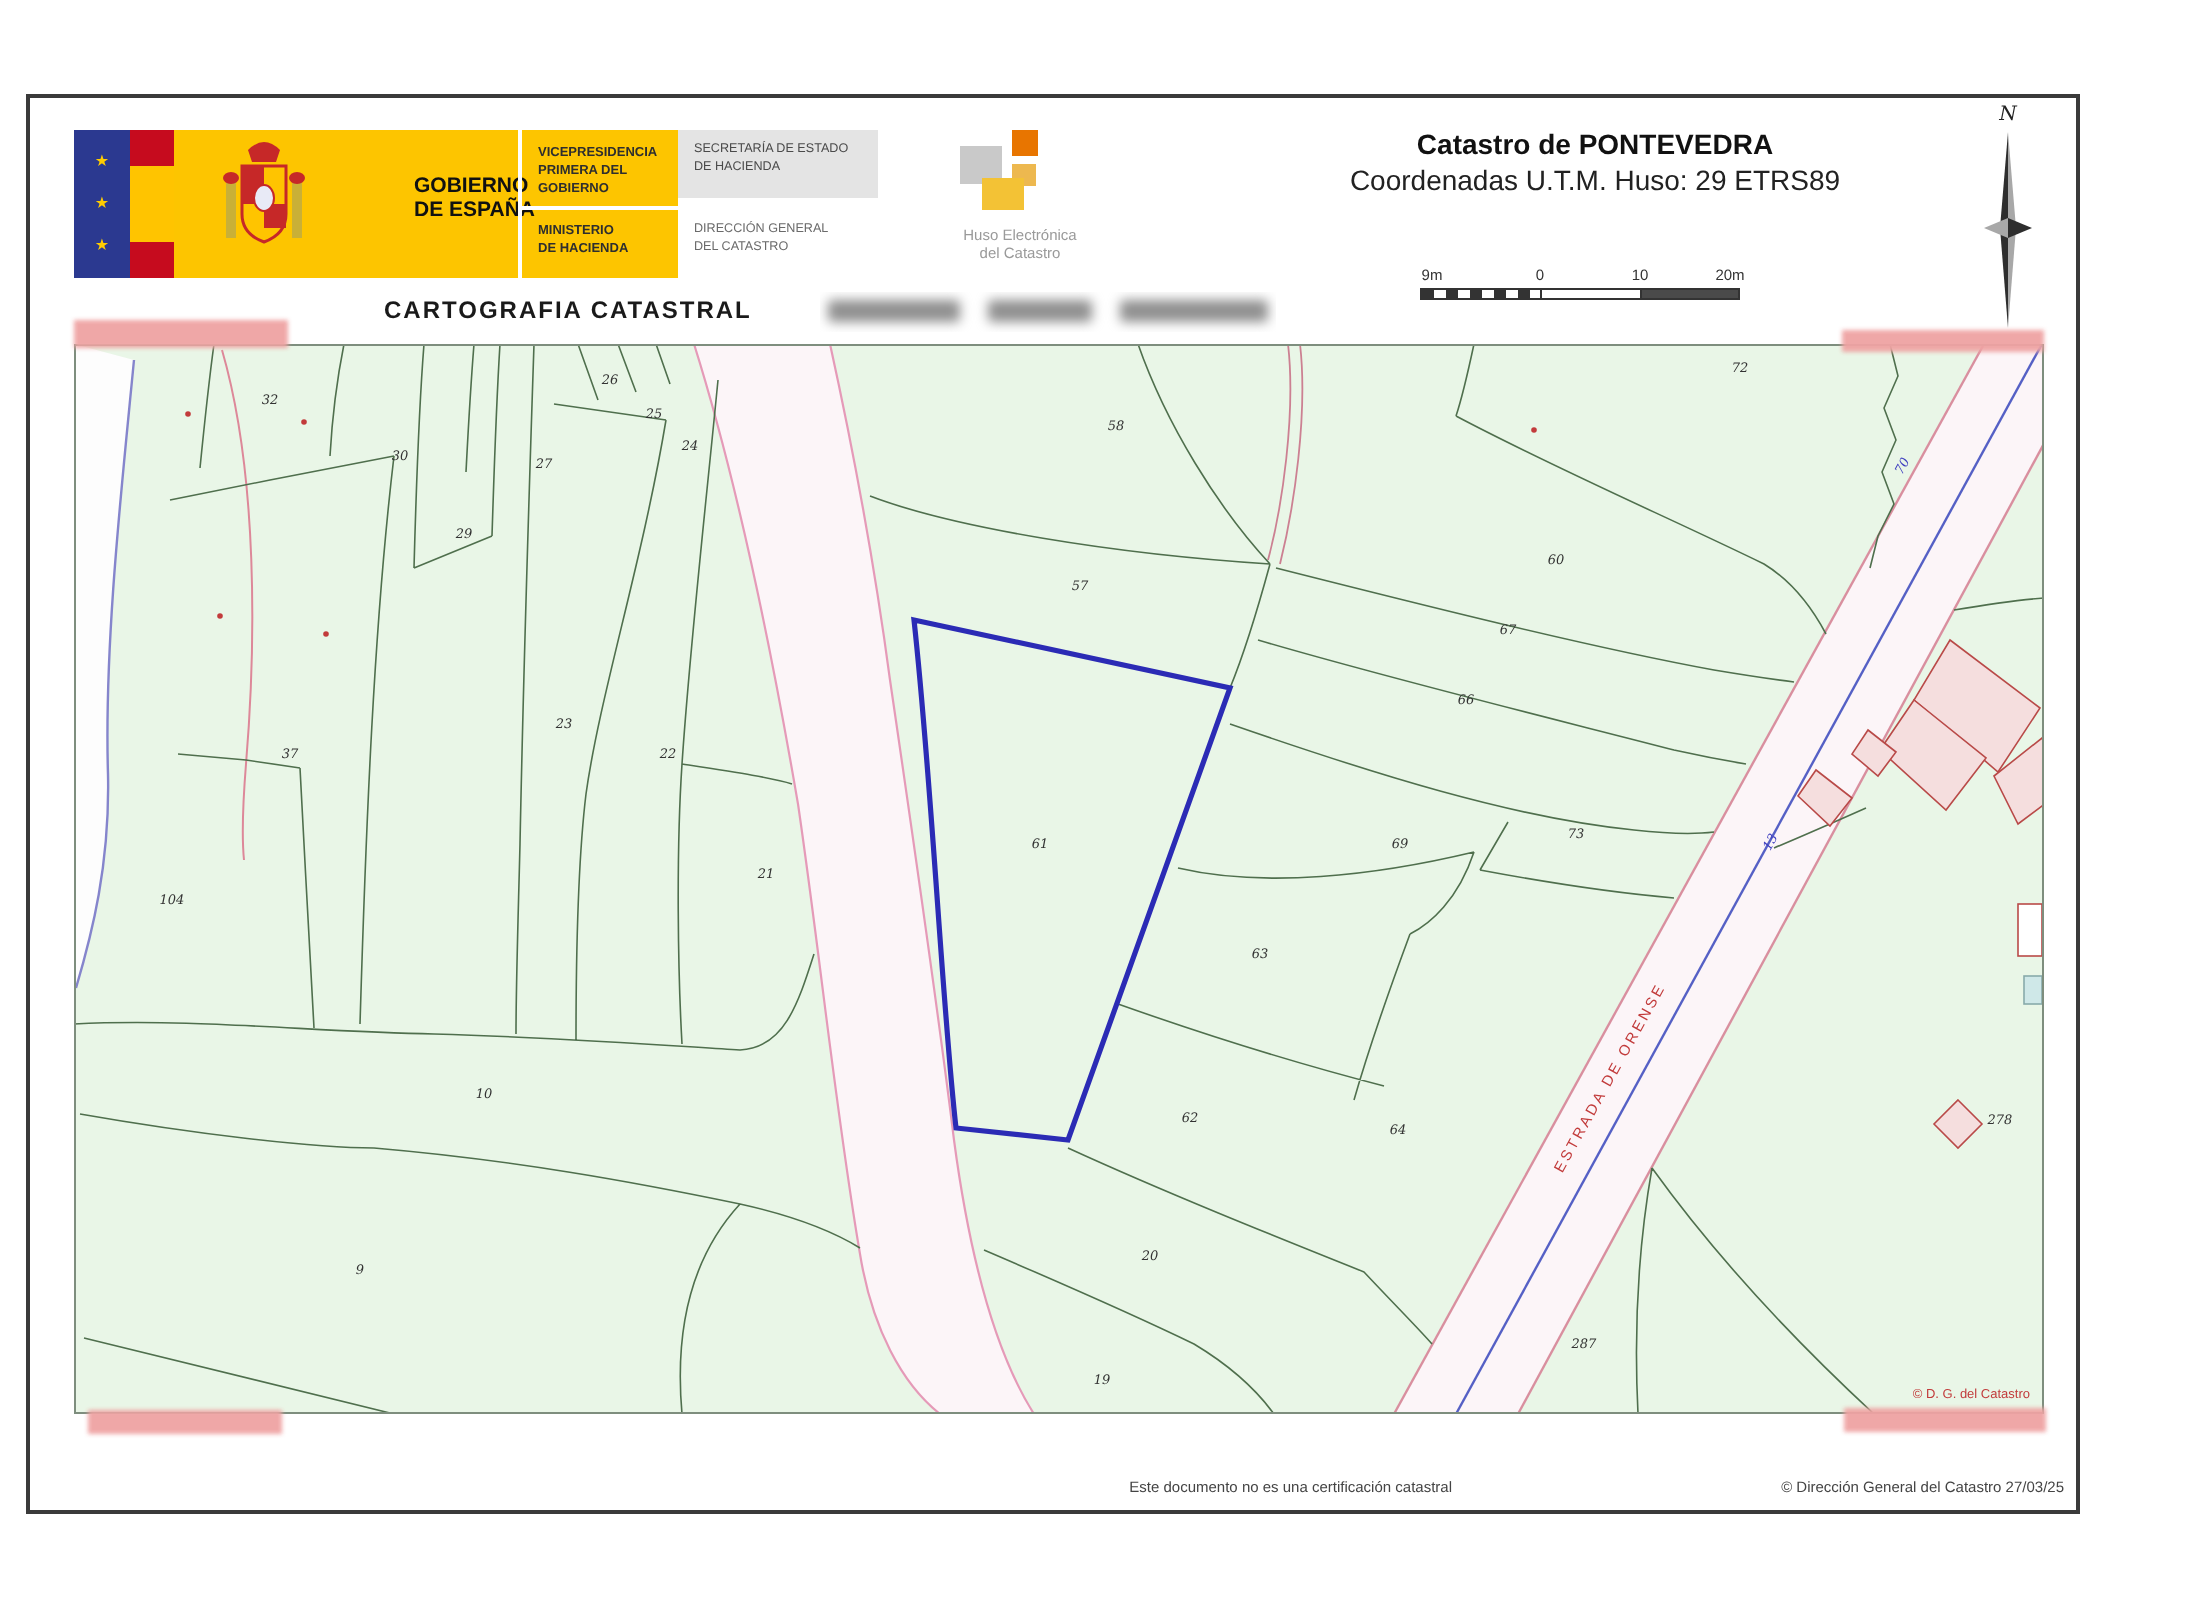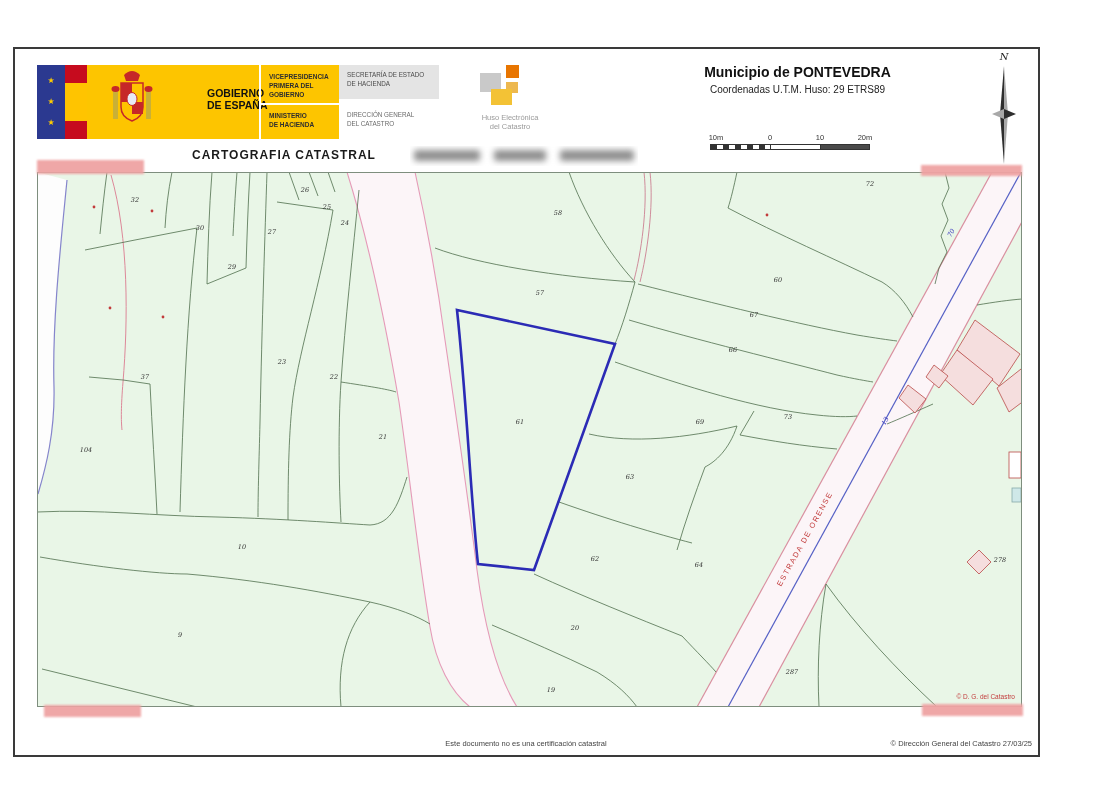--- a/index.html
+++ b/index.html
@@ -33,21 +33,21 @@
 
   
   .sede{left:447px;top:16px;width:96px;height:76px;}
   .sede .sq{position:absolute;}
   .sede .t{position:absolute;top:48px;width:96px;text-align:center;font-size:7.5px;
            line-height:9px;color:#9a9a9a;}
 
   
   .hright{left:600px;top:14px;width:365px;text-align:center;}
   .prov{font-size:14px;font-weight:bold;line-height:19px;color:#111;}
-  .coords{font-size:10px;line-height:16px;color:#222;}
+  .coords{font-size:14px;line-height:16px;color:#222;}
   .escala{font-size:11.5px;line-height:15px;color:#222;}
   .sbar{left:695px;top:84px;width:160px;height:22px;font-size:7.5px;color:#333;}
   .sbar .lab{position:absolute;top:0;transform:translateX(-50%);}
   .sbar .bar{position:absolute;top:11px;left:0;width:160px;height:6px;display:flex;
              border:1px solid #333;box-sizing:border-box;}
   .seg-check{width:60px;height:100%;
      background:repeating-linear-gradient(90deg,#333 0 6px,#fff 6px 12px);}
   .seg-thin{width:50px;height:100%;background:#fff;border-left:1px solid #333;box-sizing:border-box;}
   .seg-thick{width:50px;height:100%;background:#4a4a4a;border-left:1px solid #333;box-sizing:border-box;}
 
@@ -65,21 +65,21 @@
   .map svg{display:block;}
   .pnum{font:italic 6.5px "DejaVu Serif",serif;fill:#333;text-anchor:middle;}
   .roadnum{font:italic 6.5px "DejaVu Serif",serif;fill:#4040c0;text-anchor:middle;}
   .roadname{font:7.5px "Liberation Sans",sans-serif;letter-spacing:1.5px;fill:#c23b3b;text-anchor:middle;}
   .mapcopy{font:6.5px "Liberation Sans",sans-serif;fill:#c23b3b;text-anchor:end;}
 
   
   .redact{background:#efa3a3;filter:blur(1px);opacity:.95;}
 
   
-  .disclaimer{left:311px;top:690px;width:400px;text-align:center;font-size:7.5px;color:#444;}
+  .disclaimer{left:311px;top:690px;width:400px;text-align:right;font-size:7.5px;color:#444;}
   .footcopy{right:6px;top:690px;font-size:7.5px;color:#444;text-align:right;}
 </style>
 </head>
 <body>
 
 <div class="page">
   <div class="frame">
 
     <div class="abs logo">
       <div class="eu">
@@ -135,26 +135,26 @@
       <div class="sq" style="left:44px;top:0;width:13px;height:13px;background:#e87500;"></div>
       <div class="sq" style="left:44px;top:17px;width:12px;height:11px;background:#edb84f;"></div>
       <div class="sq" style="left:29px;top:24px;width:21px;height:16px;background:#f3c235;"></div>
       <div class="t">
         <div>Huso Electrónica</div>
         <div>del Catastro</div>
       </div>
     </div>
 
     <div class="abs hright">
-      <div class="prov">Municipio de PONTEVEDRA</div>
+      <div class="prov">Catastro de PONTEVEDRA</div>
       <div class="coords">Coordenadas U.T.M. Huso: 29 ETRS89</div>
     </div>
 
     <div class="abs sbar">
-      <span class="lab" style="left:6px">10m</span>
+      <span class="lab" style="left:6px">9m</span>
       <span class="lab" style="left:60px">0</span>
       <span class="lab" style="left:110px">10</span>
       <span class="lab" style="left:155px">20m</span>
       <div class="bar">
         <div class="seg-check"></div>
         <div class="seg-thin"></div>
         <div class="seg-thick"></div>
       </div>
     </div>
 

